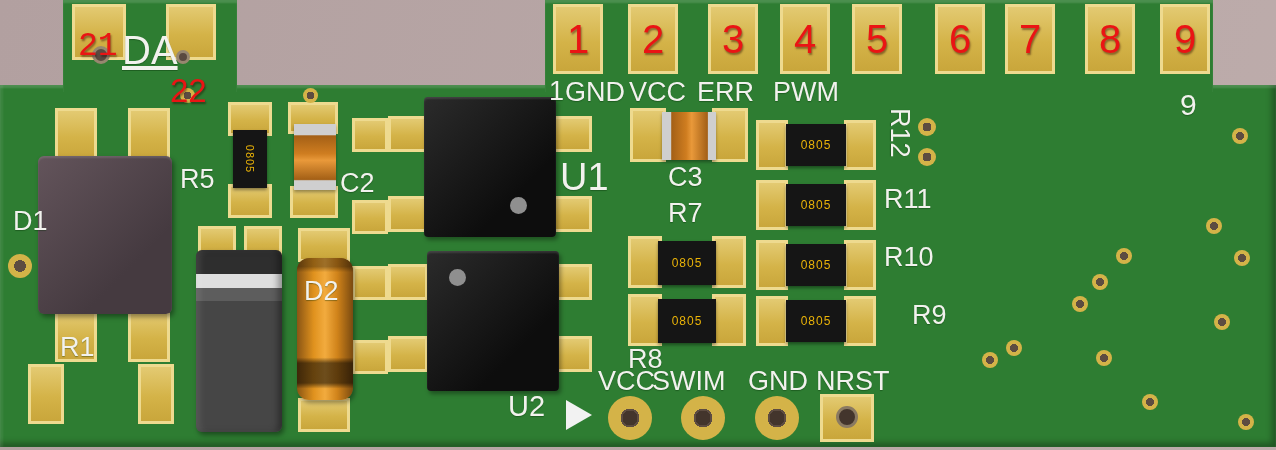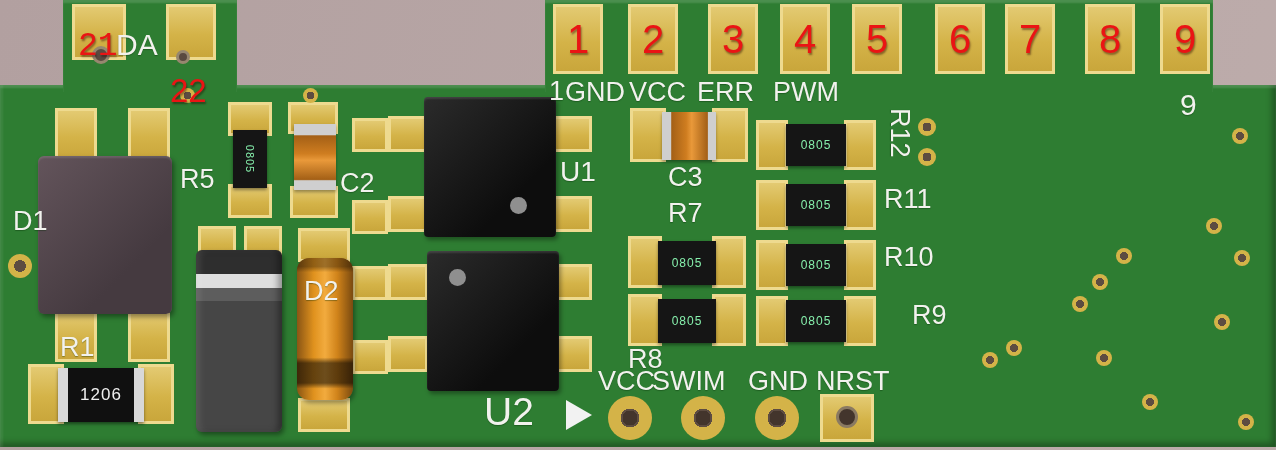--- a/index.html
+++ b/index.html
@@ -38,21 +38,21 @@
     text-shadow:1px 2px 2px rgba(40,0,0,.45);
   }
   .padnum{display:flex;align-items:center;justify-content:center;width:100%;height:100%;}
   .body{position:absolute;z-index:4;}
   .ic{
     background:linear-gradient(135deg,#2b2b2b,#0d0d0d 70%);
     border-radius:4px;box-shadow:inset 0 2px 2px rgba(255,255,255,.12), 2px 3px 4px rgba(0,0,0,.35);
   }
   .ic .dot{position:absolute;border-radius:50%;background:#8f8f8f;}
   .chip{
-    background:var(--chip-black);color:#86efac;display:flex;align-items:center;justify-content:center;
+    background:var(--chip-black);color:#eab308;display:flex;align-items:center;justify-content:center;
     font-size:12px;letter-spacing:1px;box-shadow:0 2px 3px rgba(0,0,0,.4);
   }
   .ceramic-v{
     background:linear-gradient(180deg,var(--silver) 0 16%,#a46016 18%,var(--ceramic-orange) 45%,#e9993a 55%,#a46016 84%,var(--silver) 86%);
     box-shadow:0 2px 3px rgba(0,0,0,.35);
   }
   .ceramic-h{
     background:linear-gradient(90deg,var(--silver) 0 16%,#a46016 18%,var(--ceramic-orange) 45%,#e9993a 55%,#a46016 84%,var(--silver) 86%);
     box-shadow:0 2px 3px rgba(0,0,0,.35);
   }
@@ -92,21 +92,21 @@
 
   <div class="board" style="left:0;top:85px;width:1276px;height:362px;"></div>
   <div class="board" style="left:63px;top:0;width:174px;height:92px;box-shadow:inset 0 3px 2px rgba(255,255,255,.14);"></div>
   <div class="board" style="left:545px;top:0;width:668px;height:92px;box-shadow:inset 0 3px 2px rgba(255,255,255,.14);"></div>
 
   <div class="pad" style="left:72px;top:4px;width:54px;height:56px;"></div>
   <div class="pad" style="left:166px;top:4px;width:50px;height:56px;"></div>
   <div class="drill" style="left:92px;top:46px;width:18px;height:18px;"></div>
   <div class="drill" style="left:176px;top:50px;width:14px;height:14px;"></div>
   <span class="silk-red" style="left:78px;top:30px;font-size:33px;font-family:Liberation Mono, monospace;">21</span>
-  <span class="silk" style="left:116px;top:30px;font-size:30px;">DA</span>
+  <span class="silk" style="left:122px;top:30px;font-size:40px;text-decoration:underline;">DA</span>
   <span class="silk-red" style="left:170px;top:30px;font-size:33px;margin-top:44px;">22</span>
 
   <div class="pad" style="left:553px;top:4px;width:50px;height:70px;">
       <span class="padnum silk-red" style="position:static;">1</span>
     </div>
   <div class="pad" style="left:628px;top:4px;width:50px;height:70px;">
       <span class="padnum silk-red" style="position:static;">2</span>
     </div>
   <div class="pad" style="left:708px;top:4px;width:50px;height:70px;">
       <span class="padnum silk-red" style="position:static;">3</span>
@@ -141,23 +141,20 @@
   <div class="pad" style="left:128px;top:108px;width:42px;height:54px;"></div>
   <div class="pad" style="left:55px;top:310px;width:42px;height:52px;"></div>
   <div class="pad" style="left:128px;top:310px;width:42px;height:52px;"></div>
   <div class="body diode-big" style="left:38px;top:156px;width:134px;height:158px;"></div>
   <span class="silk" style="left:13px;top:208px;">D1</span>
   <div class="via" style="left:8px;top:254px;width:24px;height:24px;"></div>
 
   <span class="silk" style="left:60px;top:334px;">R1</span>
   <div class="pad" style="left:28px;top:364px;width:36px;height:60px;"></div>
   <div class="pad" style="left:138px;top:364px;width:36px;height:60px;"></div>
-  <div class="body res1206" style="left:58px;top:368px;width:86px;height:54px;">
-    <span>1206</span>
-  </div>
 
   <span class="silk" style="left:180px;top:156px;margin-top:10px;">R5</span>
   <div class="pad" style="left:228px;top:102px;width:44px;height:34px;"></div>
   <div class="pad" style="left:228px;top:184px;width:44px;height:34px;"></div>
   <div class="body chip" style="left:233px;top:130px;width:34px;height:58px;">
     <span class="rot90" style="font-size:11px;">0805</span>
   </div>
 
   <span class="silk" style="left:340px;top:170px;">C2</span>
   <div class="pad" style="left:288px;top:102px;width:50px;height:32px;"></div>
@@ -180,30 +177,30 @@
   <div class="via" style="left:180px;top:88px;width:15px;height:15px;"></div>
   <div class="via" style="left:303px;top:88px;width:15px;height:15px;"></div>
 
   <div class="pad" style="left:388px;top:116px;width:40px;height:36px;"></div>
   <div class="pad" style="left:388px;top:196px;width:40px;height:36px;"></div>
   <div class="pad" style="left:552px;top:116px;width:40px;height:36px;"></div>
   <div class="pad" style="left:552px;top:196px;width:40px;height:36px;"></div>
   <div class="body ic" style="left:424px;top:97px;width:132px;height:140px;">
     <div class="dot" style="left:86px;top:100px;width:17px;height:17px;"></div>
   </div>
-  <span class="silk" style="left:560px;top:158px;font-size:28px;">U1</span>
+  <span class="silk" style="left:560px;top:158px;font-size:38px;">U1</span>
 
   <div class="pad" style="left:388px;top:264px;width:40px;height:36px;"></div>
   <div class="pad" style="left:388px;top:336px;width:40px;height:36px;"></div>
   <div class="pad" style="left:552px;top:264px;width:40px;height:36px;"></div>
   <div class="pad" style="left:552px;top:336px;width:40px;height:36px;"></div>
   <div class="body ic" style="left:427px;top:251px;width:132px;height:140px;">
     <div class="dot" style="left:22px;top:18px;width:17px;height:17px;"></div>
   </div>
-  <span class="silk" style="left:484px;top:392px;font-size:39px;">U2</span>
+  <span class="silk" style="left:508px;top:392px;font-size:29px;">U2</span>
 
   <div class="pad" style="left:630px;top:108px;width:36px;height:54px;"></div>
   <div class="pad" style="left:712px;top:108px;width:36px;height:54px;"></div>
   <div class="body ceramic-h" style="left:662px;top:112px;width:54px;height:48px;"></div>
   <span class="silk" style="left:668px;top:164px;">C3</span>
 
   <span class="silk" style="left:668px;top:200px;">R7</span>
   <div class="pad" style="left:628px;top:236px;width:34px;height:52px;"></div>
   <div class="pad" style="left:712px;top:236px;width:34px;height:52px;"></div>
   <div class="body chip" style="left:658px;top:241px;width:58px;height:44px;">

